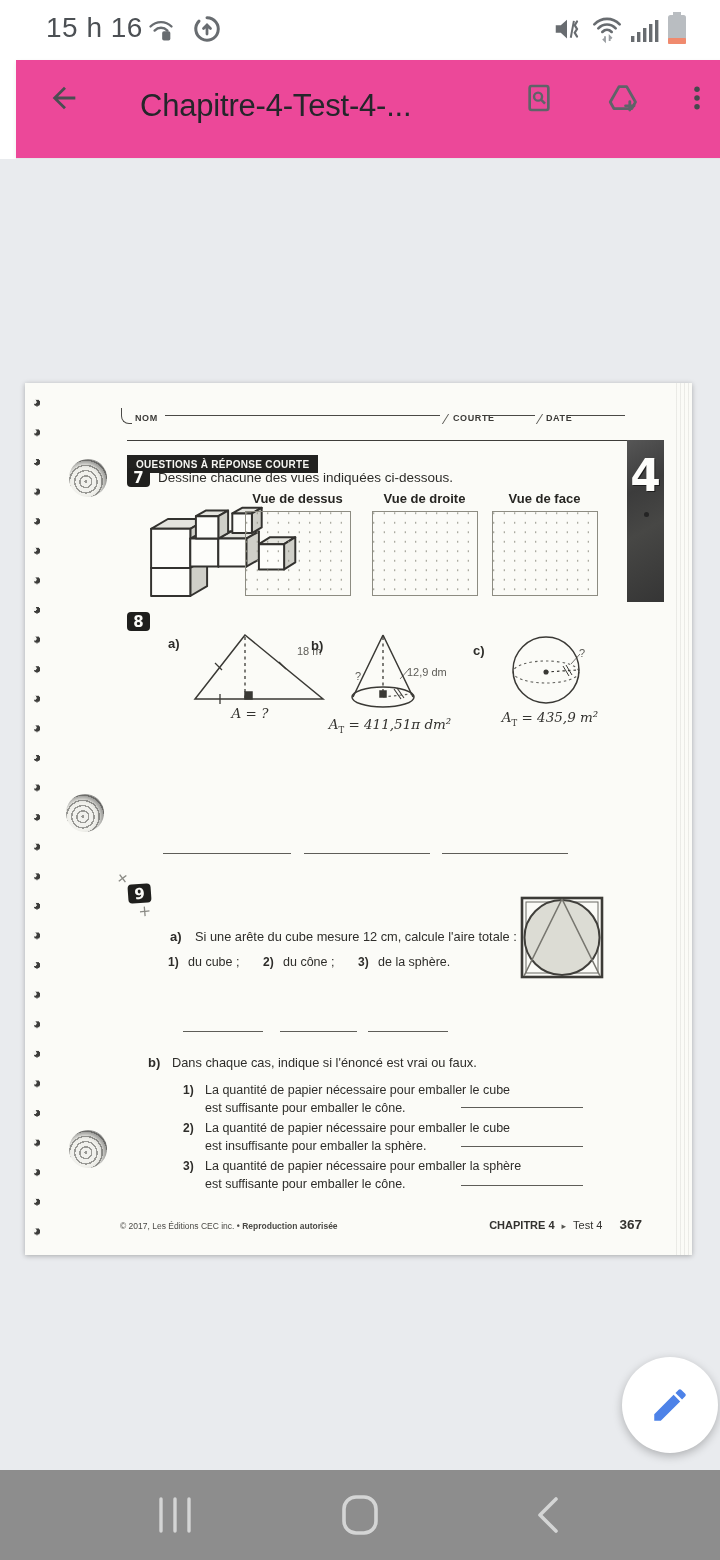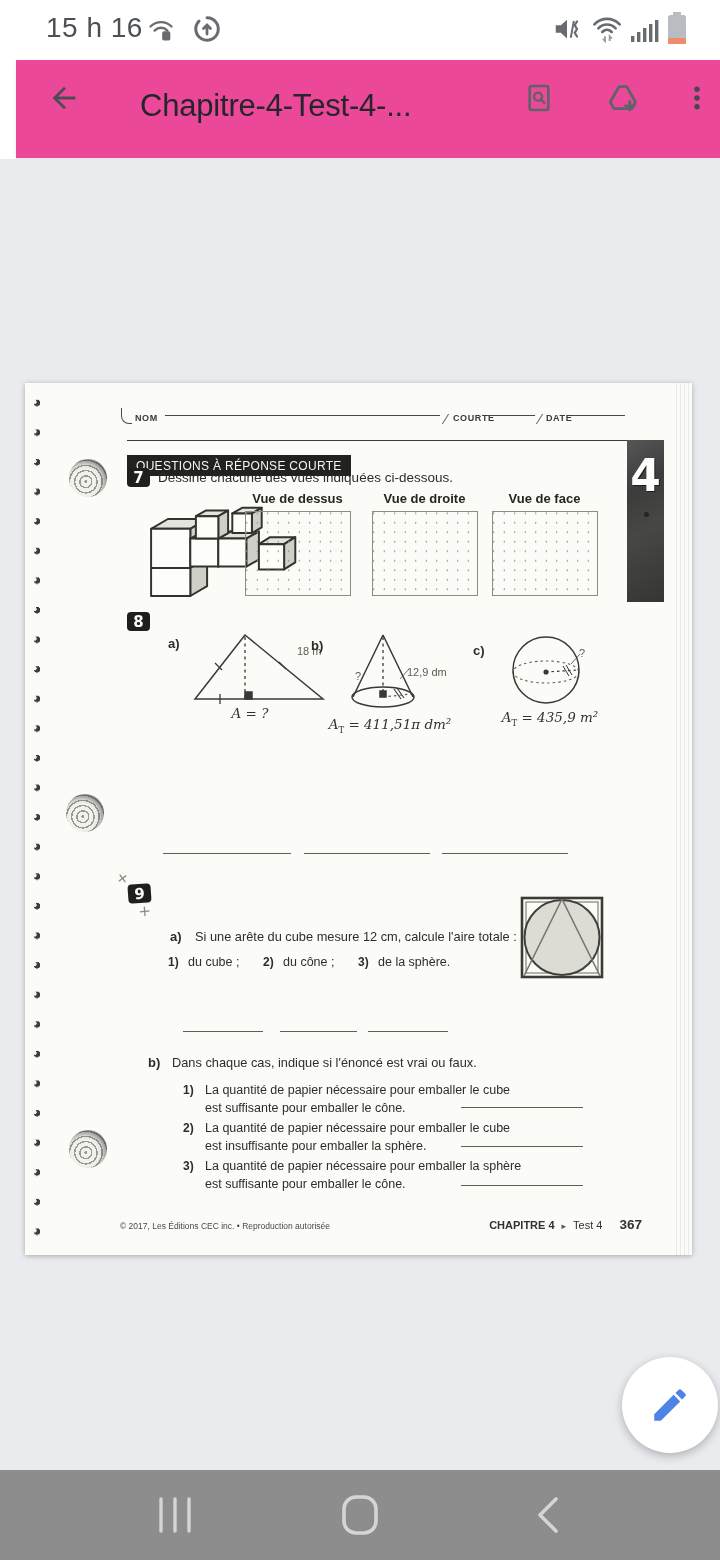--- a/index.html
+++ b/index.html
@@ -32,21 +32,21 @@
     background:repeating-radial-gradient(circle at 42% 58%,#8f8f8b 0 1.4px,#f1f1ec 1.4px 5.2px);
     box-shadow:inset -4px 3px 5px rgba(40,40,40,.55);transform:rotate(-15deg);opacity:.9;}
 
   
   .hdr-label{font-size:9px;font-weight:bold;letter-spacing:.6px;color:#3a3936;}
   .hdr-line{border-bottom:1.3px solid #4a4946;}
   .hdr-slash{width:1.2px;height:10px;background:#55544f;transform:skewX(-32deg);}
   .hdr-bracket{width:10px;height:15px;border-left:1.6px solid #4a4946;border-bottom:1.6px solid #4a4946;border-bottom-left-radius:8px;}
   .hdr-rule{left:102px;top:57px;width:537px;border-bottom:1.6px solid #3e3d3a;}
 
-  .banner{left:102px;top:72px;background:#222220;color:#f6f6f2;font-size:12px;font-weight:normal;
+  .banner{left:102px;top:72px;background:#222220;color:#f6f6f2;font-size:10px;font-weight:bold;
     letter-spacing:.3px;padding:4px 9px 3px 9px;}
   .chapter-tab{left:602px;top:57px;width:37px;height:162px;color:#fdfdfb;
     background:linear-gradient(150deg,#565656 0%,#3c3c3c 30%,#474745 55%,#353535 100%);}
   .chapter-tab .num{position:absolute;left:0;top:10px;width:100%;text-align:center;
     font-size:44px;font-weight:bold;font-family:"DejaVu Sans",sans-serif;
     text-shadow:1px 1px 0 #1d1d1d;}
   .tab-dot{position:absolute;left:17px;top:72px;width:5px;height:5px;background:#242424;border-radius:50%;}
 
   .qbadge{width:23px;height:19px;background:#1f1f1d;color:#fbfbf8;border-radius:4px;
     font-size:15px;font-weight:bold;display:flex;align-items:center;justify-content:center;
@@ -61,21 +61,21 @@
   .math-label{font-family:"DejaVu Serif",serif;font-style:italic;font-size:13.5px;color:#33322f;text-align:center;}
   .math-label sub{font-style:normal;font-size:8.5px;}
   .ans-line{border-bottom:1.6px solid #5e5d58;}
   .scribble{color:#8a8a85;font-size:13px;transform:rotate(8deg);}
 
   .q9text{font-size:12.8px;color:#2e2d2a;}
   .itemnum{font-size:12px;font-weight:bold;color:#2e2d2a;}
   .itemtxt{font-size:12.5px;color:#2e2d2a;}
 
   .footer-left{font-size:8.5px;color:#4a4945;}
-  .footer-left b{font-weight:normal;}
+  .footer-left b{font-weight:bold;}
   .footer-right{font-size:11px;color:#33322f;display:flex;align-items:baseline;gap:7px;}
   .footer-right .chap{font-weight:bold;font-size:11px;}
   .footer-right .arrow{font-size:9px;color:#55544f;}
   .footer-right .pgnum{font-weight:bold;font-size:13.5px;margin-left:10px;}
 
   
   .fab{left:622px;top:1357px;width:96px;height:96px;border-radius:50%;background:#fff;
     box-shadow:0 3px 10px rgba(0,0,0,.25);display:flex;align-items:center;justify-content:center;}
   .nav-bar{left:0;top:1470px;width:720px;height:90px;background:#8d8d8d;
     display:flex;align-items:center;}

